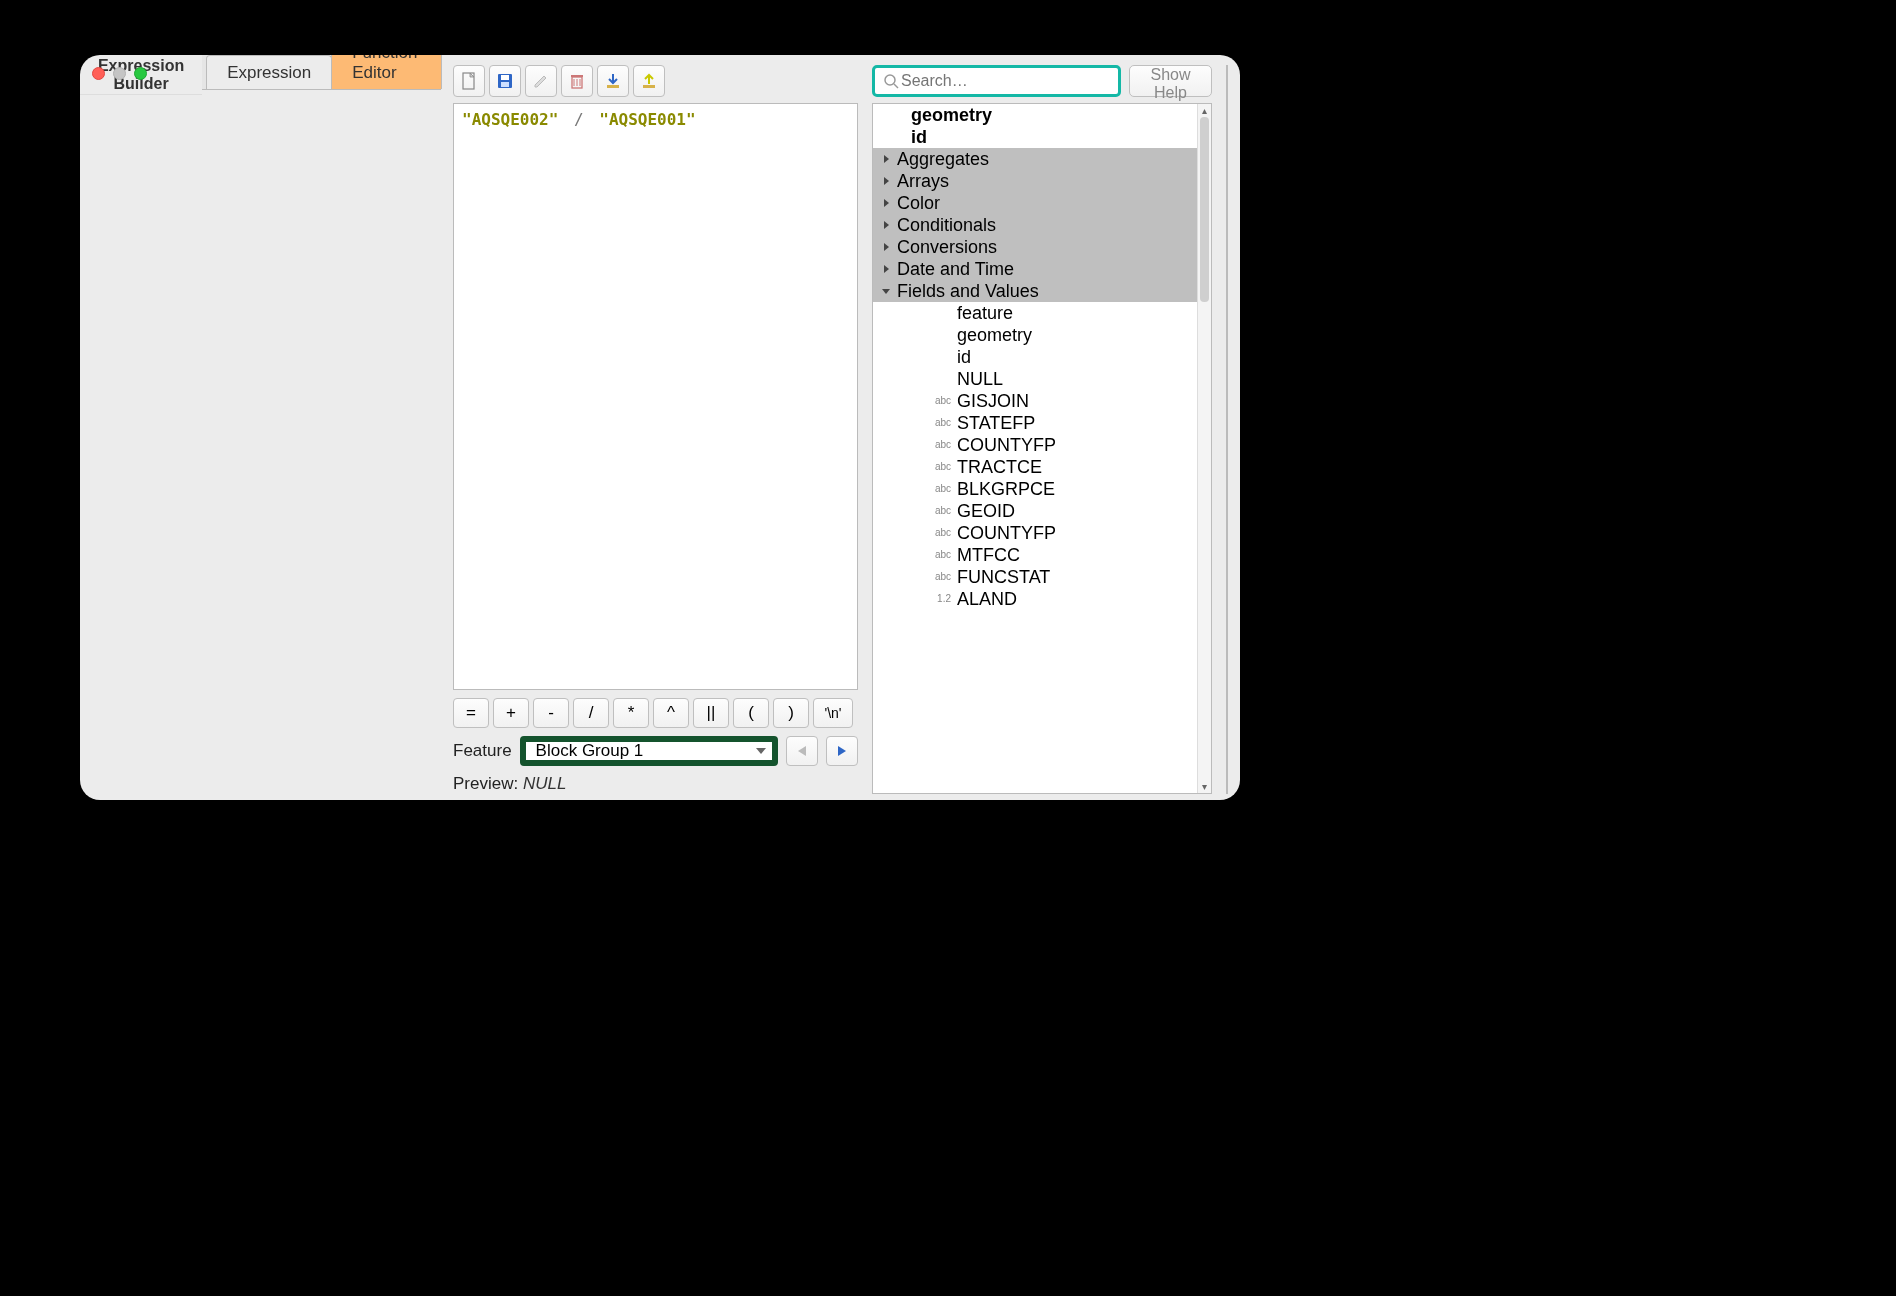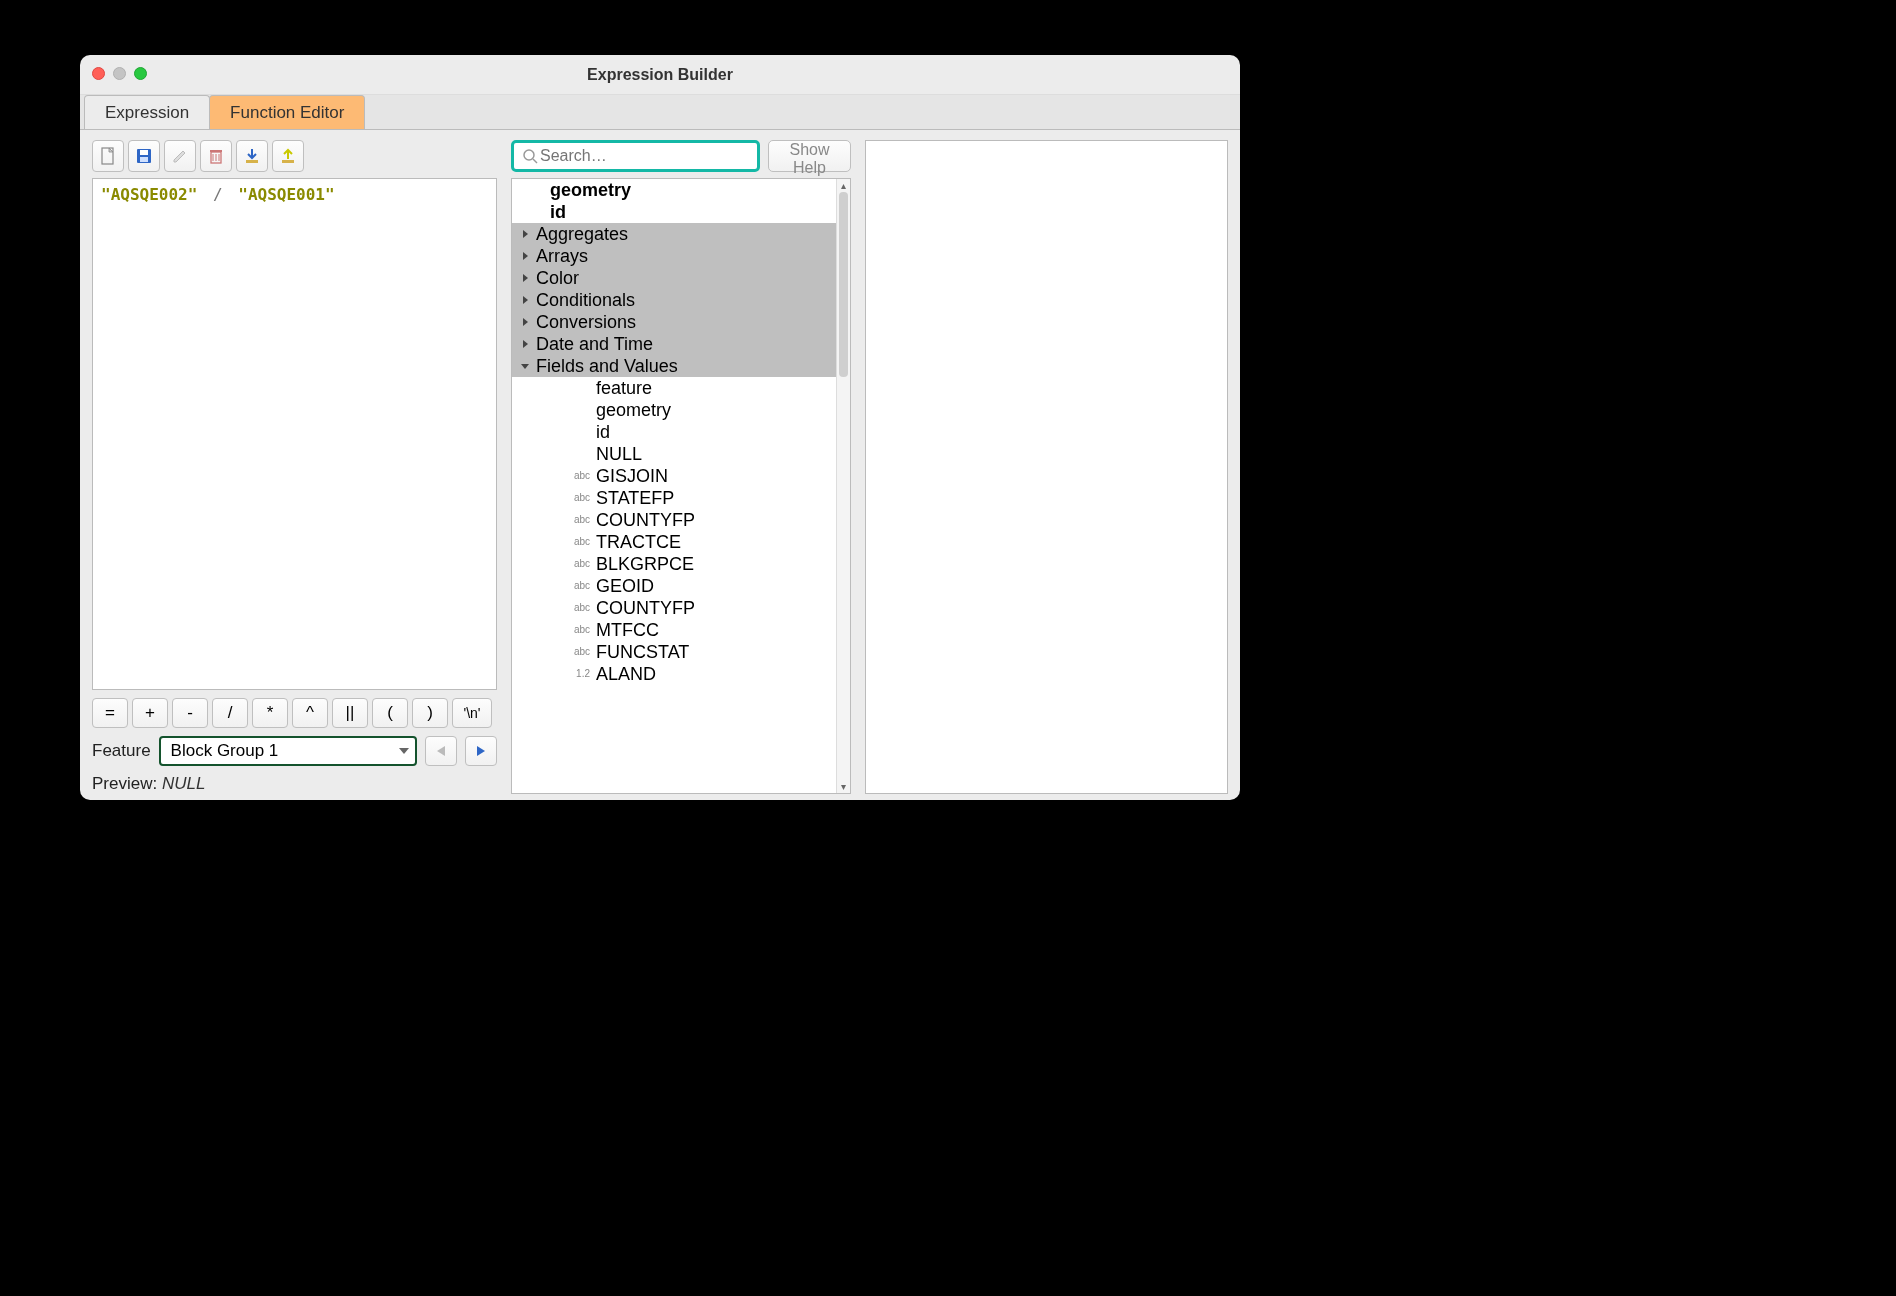--- a/index.html
+++ b/index.html
@@ -11,25 +11,25 @@
     height: 1296px;
     position: relative;
   }
   .window {
     position: absolute;
     left: 80px;
     top: 55px;
     width: 1160px;
     height: 745px;
     background: #ececec;
-    border-radius: 10px;
+    border-radius: 20px;
     box-shadow: 0 25px 60px rgba(0,0,0,0.55);
     overflow: hidden;
     display: flex;
-    flex-direction: column;
+    flex-direction: row;
   }
   .titlebar {
     height: 40px;
     display: flex;
     align-items: center;
     position: relative;
     border-bottom: 1px solid #ddd;
   }
   .traffic {
     position: absolute;
@@ -132,21 +132,21 @@
   .feature-row {
     display: flex;
     align-items: center;
     gap: 8px;
     margin-top: 8px;
   }
   .feature-row label { font-size: 17px; color: #222; }
   .feature-select {
     flex: 1;
     height: 30px;
-    border: 2px solid #14532d;
+    border: 6px solid #14532d;
     border-radius: 4px;
     background: #fff;
     display: flex; align-items: center; justify-content: space-between;
     padding: 0 6px 0 10px;
     font-size: 17px;
     cursor: pointer;
   }
   .feature-select .caret {
     width: 0; height: 0; border-left: 5px solid transparent; border-right: 5px solid transparent; border-top: 6px solid #666;
   }

